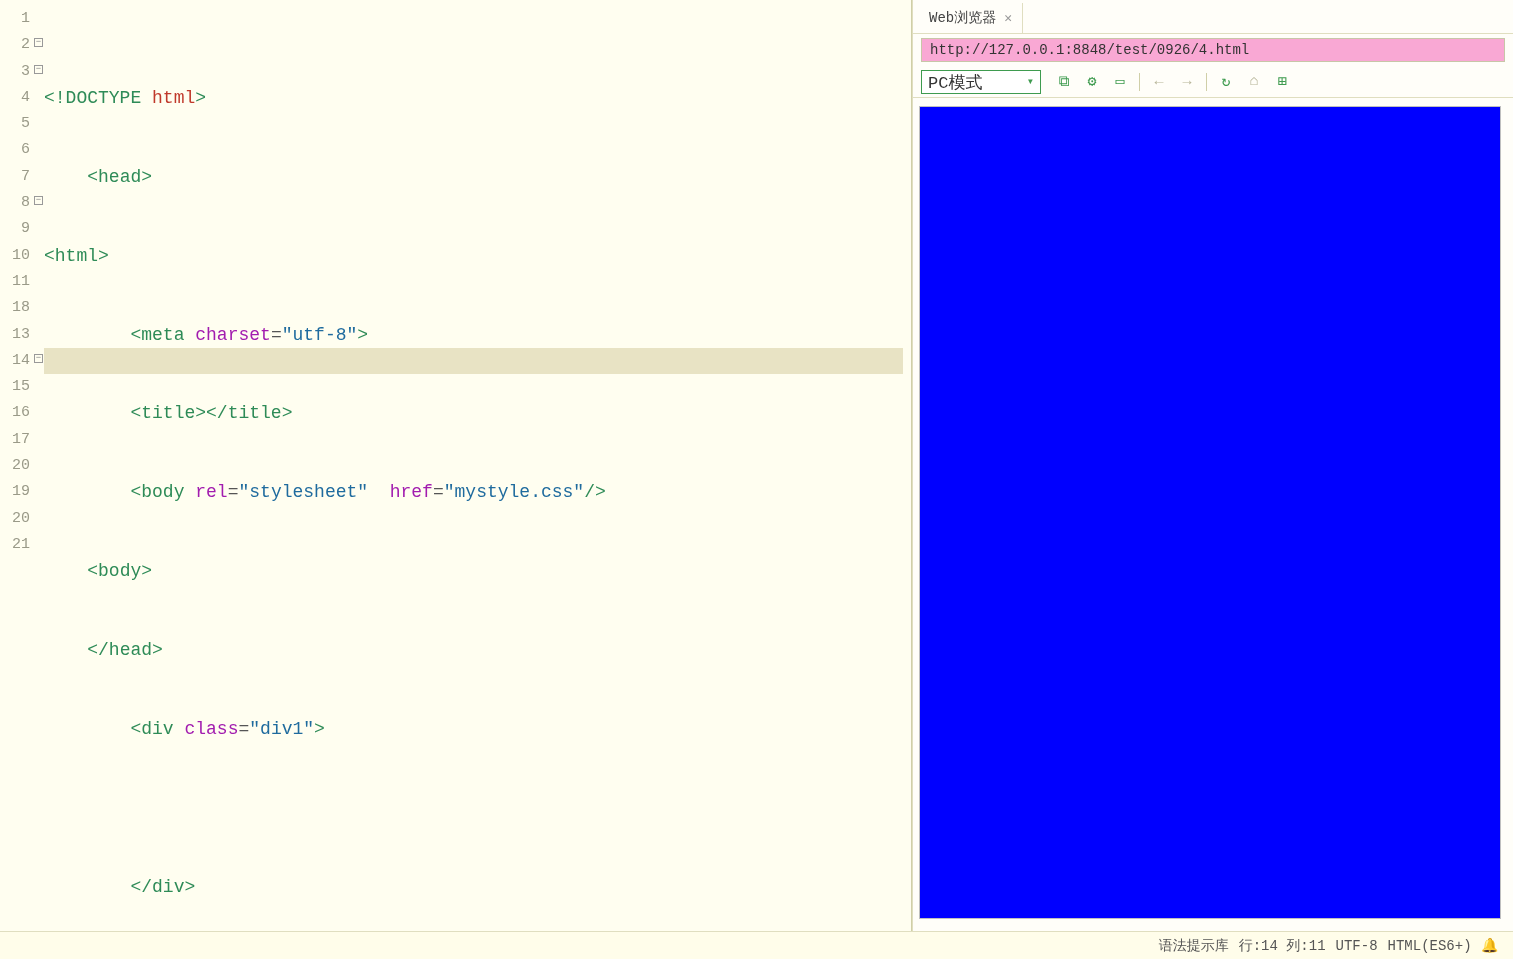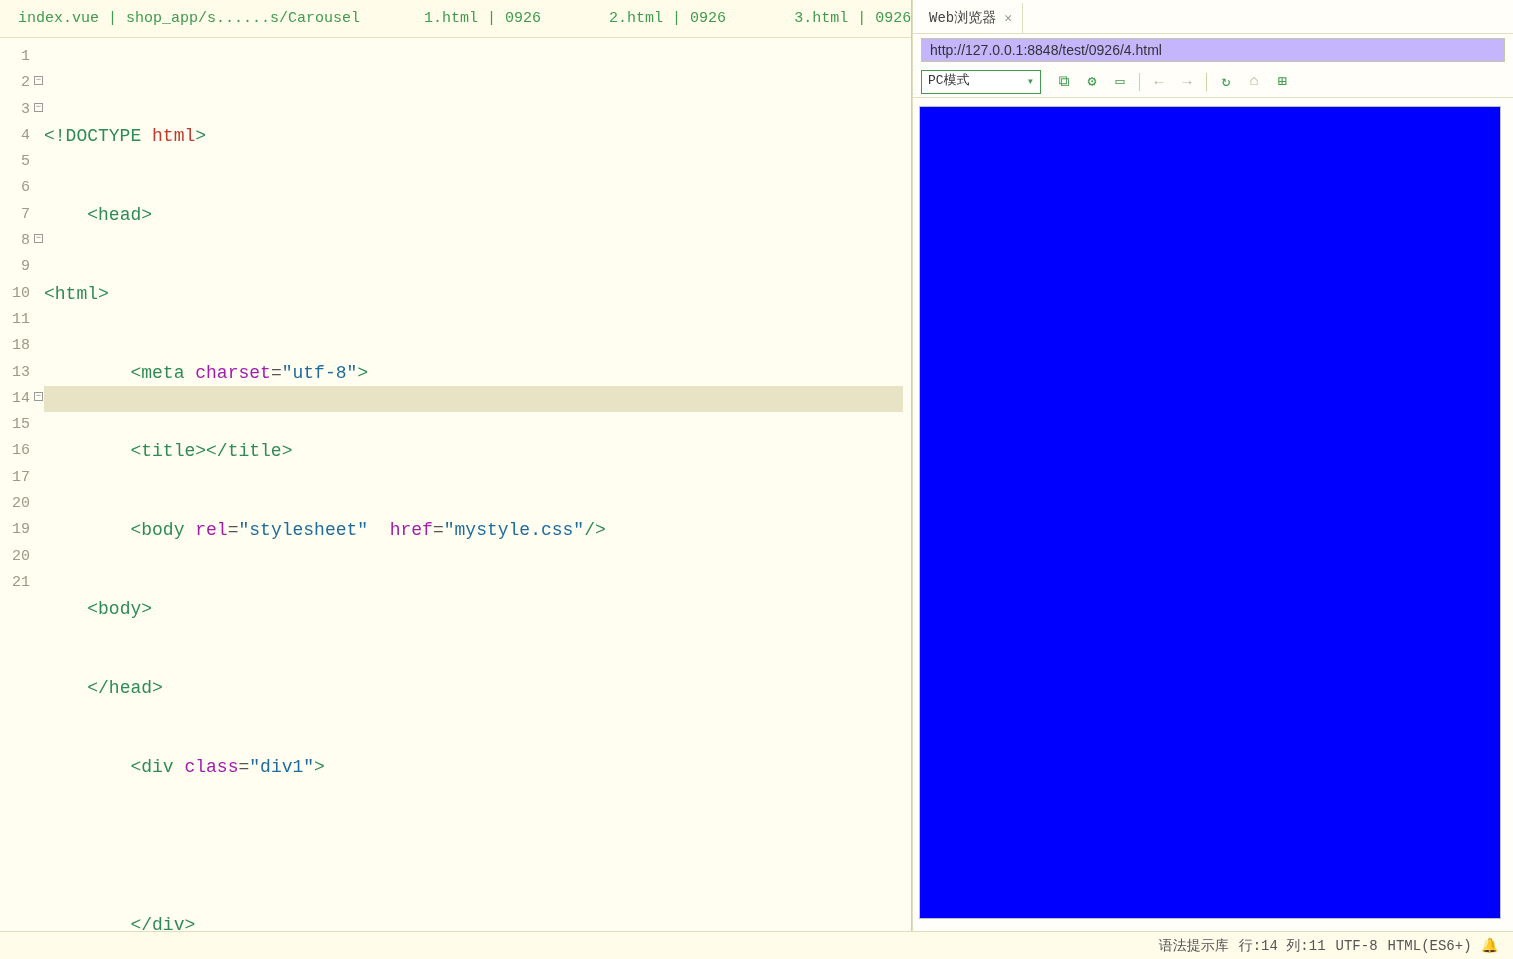--- a/index.html
+++ b/index.html
@@ -31,56 +31,41 @@
 .attr-name { color: #a21caf; }
 .attr-eq { color: #555; }
 .attr-val { color: #1f6b9e; }
 
 
 .browser-pane { display: flex; flex-direction: column; flex: 1; background: #fffef9; border-left: 1px solid #e0dec0; }
 .browser-tabs { display: flex; align-items: flex-end; height: 34px; border-bottom: 1px solid #e0dec0; padding-left: 6px; font-size: 14px; color: #444; }
 .btab { display: flex; align-items: center; gap: 8px; padding: 6px 10px; border-right: 1px solid #e0dec0; }
 .btab .close { color: #999; cursor: pointer; font-size: 13px; }
 .url-bar { height: 32px; display: flex; align-items: center; padding: 0 8px; }
-.url-input { flex: 1; height: 24px; border: 1px solid #c8c6a8; background: #c4b5fd; padding: 0 8px; font-size: 14px; color: #333; font-family: Liberation Sans, sans-serif; }
+.url-input { flex: 1; height: 24px; border: 1px solid #c8c6a8; background: #f9a8d4; padding: 0 8px; font-size: 14px; color: #333; font-family: Liberation Mono, monospace; }
 .toolbar { display: flex; align-items: center; gap: 4px; height: 32px; padding: 0 8px; border-bottom: 1px solid #e0dec0; }
-.mode-select { width: 120px; height: 24px; border: 1px solid #3e9b4f; background: #fff; font-size: 13px; padding: 0 6px; color: #333; position: relative; }
+.mode-select { width: 120px; height: 24px; border: 1px solid #3e9b4f; background: #fff; font-size: 17px; padding: 0 6px; color: #333; position: relative; }
 .mode-select::after { content: "▾"; position: absolute; right: 6px; top: 3px; color: #3e9b4f; font-size: 12px; }
 .tb-icons { display: flex; align-items: center; gap: 10px; margin-left: 10px; color: #3e9b4f; font-size: 15px; }
 .tb-icons .ic { cursor: pointer; display: inline-flex; width: 18px; justify-content: center; }
 .tb-icons .sep { width: 1px; height: 18px; background: #d0cfa8; }
 .tb-icons .muted { color: #b8b69a; }
 .viewport { flex: 1; margin: 8px 12px 12px 6px; background: #0000FF; border: 1px solid #bfbfbf; }
 
 
 .status-bar { display: flex; align-items: center; justify-content: flex-end; height: 28px; background: #fffdea; border-top: 1px solid #e0dec0; padding: 0 14px; font-size: 14px; color: #555; gap: 10px; }
 .status-bar .bell { color: #aaa; }
 </style>
 </head>
 <body>
 
 <div class="app">
   <div class="main">
 
     <div class="editor-pane">
-      <div class="tabs">
-        <div class="tab long">index.vue | shop_app/s......s/Carousel</div>
-        <div class="tab-spacer"></div>
-        <div class="tab">1.html | 0926</div>
-        <div class="tab-spacer"></div>
-        <div class="tab">2.html | 0926</div>
-        <div class="tab-spacer"></div>
-        <div class="tab">3.html | 0926</div>
-        <div class="tab-spacer"></div>
-        <div class="tab active">4.html</div>
-        <div class="tab-arrows">
-          <span class="arrow">◀</span>
-          <span class="arrow">▶</span>
-        </div>
-      </div>
 
       <div class="code-area">
         <div class="gutter">
           <div class="ln">1</div>
           <div class="ln"><span>2</span><span class="fold">−</span></div>
           <div class="ln"><span>3</span><span class="fold">−</span></div>
           <div class="ln">4</div>
           <div class="ln">5</div>
           <div class="ln">6</div>
           <div class="ln">7</div>

